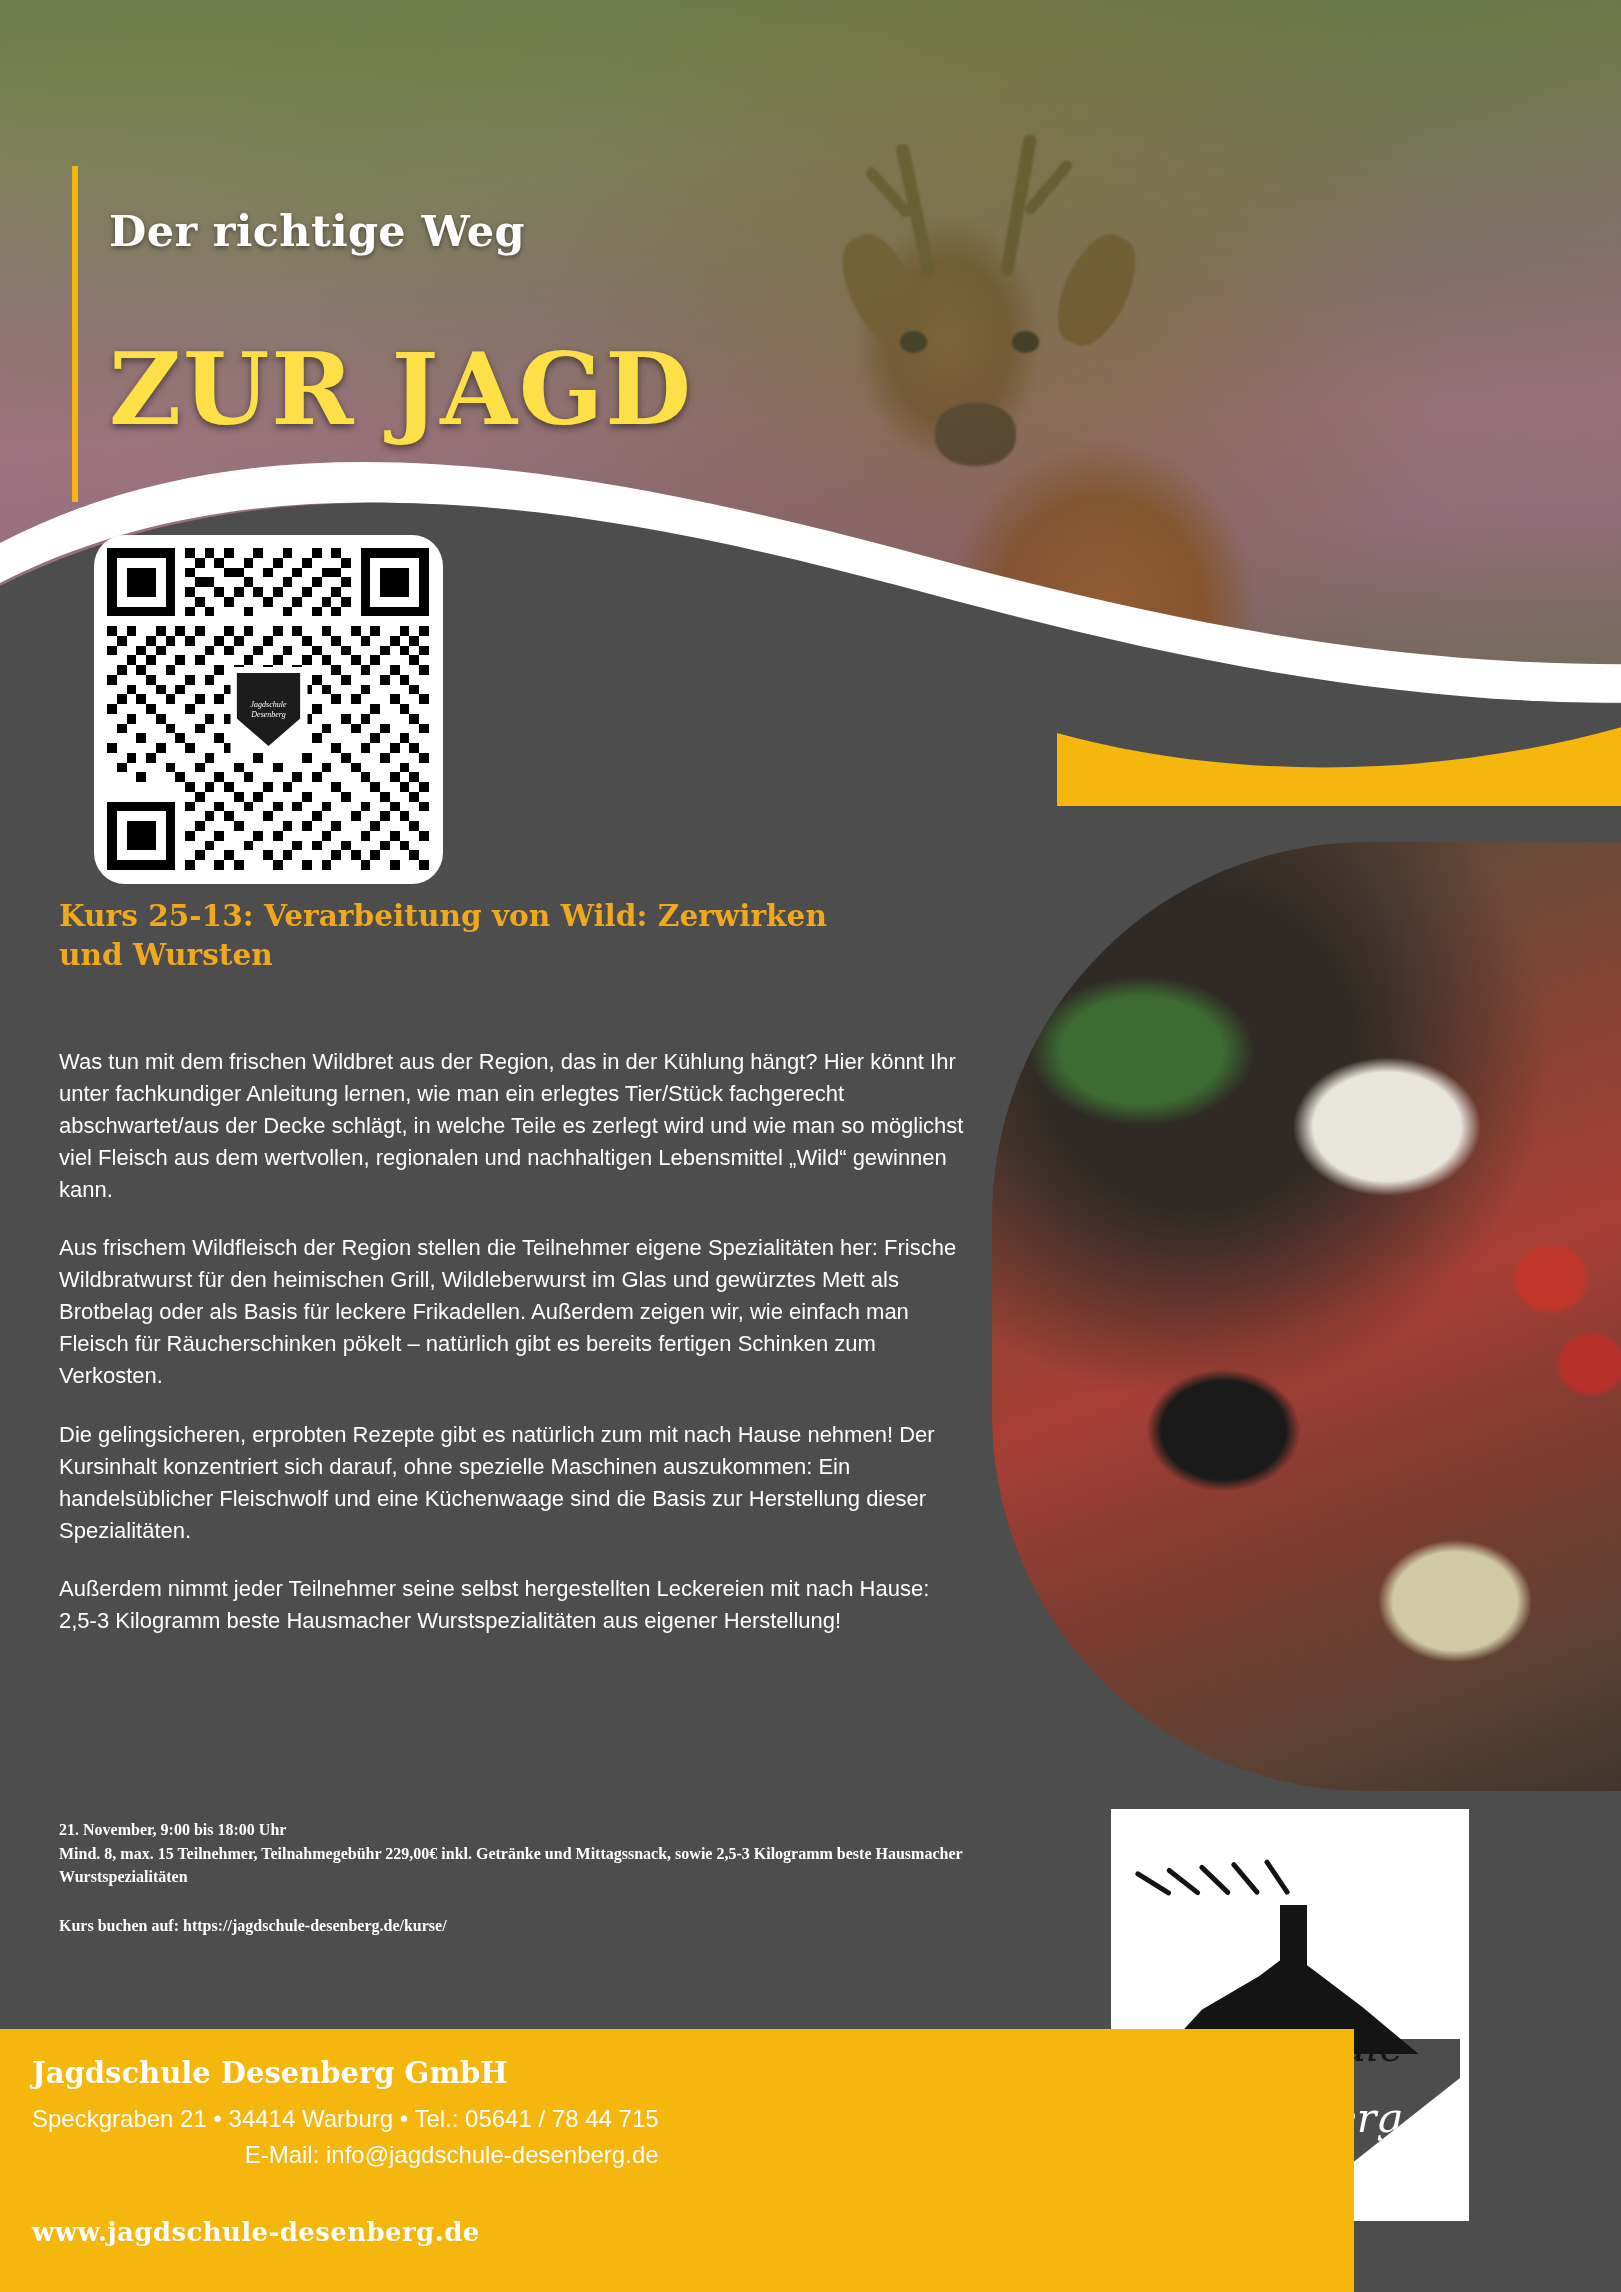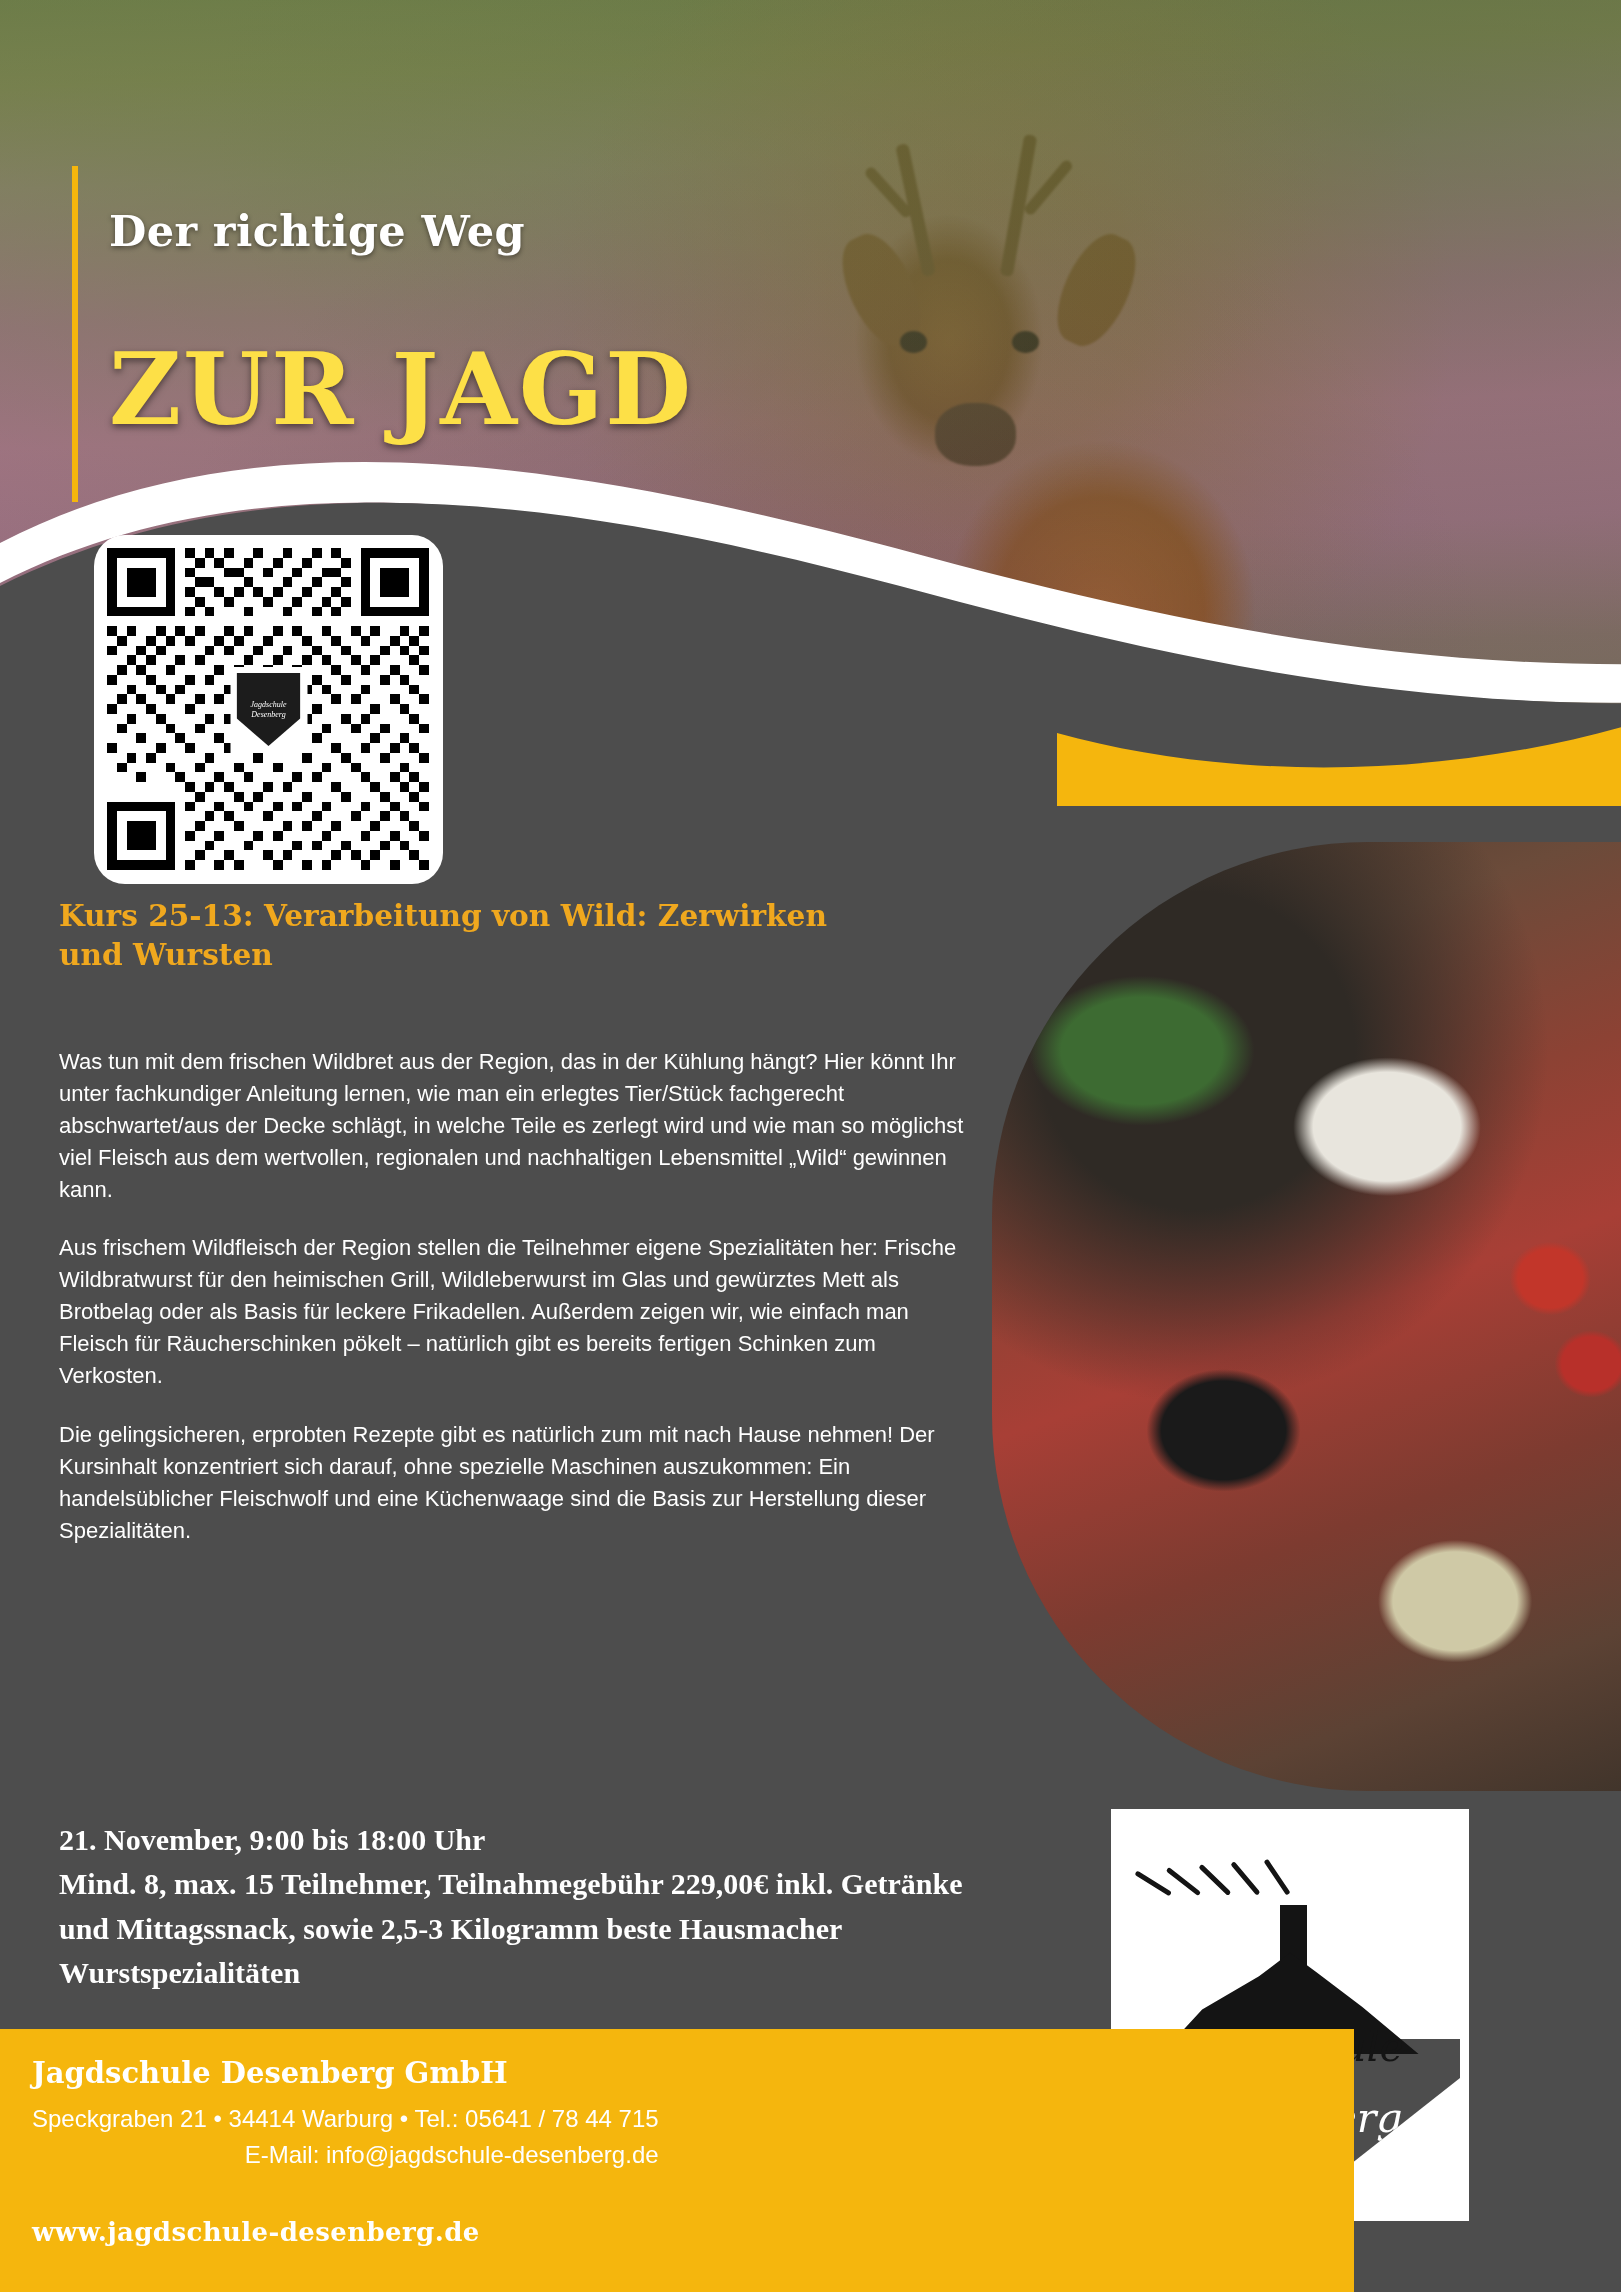--- a/index.html
+++ b/index.html
@@ -103,21 +103,21 @@
     color:#f0a81e;font-family:"DejaVu Serif", serif;font-weight:bold;font-size:29.6px;line-height:1.32;
   }
   .body-col{
     position:absolute;left:59px;top:1030px;width:905px;
     color:#ffffff;font-family:"Liberation Sans", sans-serif;font-size:22px;line-height:1.45;
   }
   .body-col p{margin:16px 0 27px 0;}
 
   .details{
     position:absolute;left:59px;top:1818px;width:913px;
-    color:#ffffff;font-family:"Liberation Serif", serif;font-weight:bold;font-size:30px;line-height:1.48;
+    color:#ffffff;font-family:"Liberation Serif", serif;font-weight:bold;font-size:16px;line-height:1.48;
   }
   .details .gap{height:25px;}
 
   
   .meat{
     position:absolute;left:992px;top:842px;width:681px;height:949px;
     border-radius:376px 0 0 376px;
     overflow:hidden;
     background:
       radial-gradient(circle at 30% 22%, #2f2a25 0 18%, rgba(0,0,0,0) 40%),
@@ -509,20 +509,21 @@
       <div class="shield">Jagdschule Desenberg</div>
     </div>
   </div>
 
   <div class="course-title">Kurs 25-13: Verarbeitung von Wild: Zerwirken und Wursten</div>
 
   <div class="body-col">
     <p>Was tun mit dem frischen Wildbret aus der Region, das in der Kühlung hängt? Hier könnt Ihr unter fachkundiger Anleitung lernen, wie man ein erlegtes Tier/Stück fachgerecht abschwartet/aus der Decke schlägt, in welche Teile es zerlegt wird und wie man so möglichst viel Fleisch aus dem wertvollen, regionalen und nachhaltigen Lebensmittel „Wild“ gewinnen kann.</p>
     <p>Aus frischem Wildfleisch der Region stellen die Teilnehmer eigene Spezialitäten her: Frische Wildbratwurst für den heimischen Grill, Wildleberwurst im Glas und gewürztes Mett als Brotbelag oder als Basis für leckere Frikadellen. Außerdem zeigen wir, wie einfach man Fleisch für Räucherschinken pökelt – natürlich gibt es bereits fertigen Schinken zum Verkosten.</p>
     <p>Die gelingsicheren, erprobten Rezepte gibt es natürlich zum mit nach Hause nehmen! Der Kursinhalt konzentriert sich darauf, ohne spezielle Maschinen auszukommen: Ein handelsüblicher Fleischwolf und eine Küchenwaage sind die Basis zur Herstellung dieser Spezialitäten.</p>
+    <p>Außerdem nimmt jeder Teilnehmer seine selbst hergestellten Leckereien mit nach Hause: 2,5-3 Kilogramm beste Hausmacher Wurstspezialitäten aus eigener Herstellung!</p>
   </div>
 
   <div class="details">
     <div>21. November, 9:00 bis 18:00 Uhr</div>
     <div>Mind. 8, max. 15 Teilnehmer, Teilnahmegebühr 229,00€ inkl. Getränke und Mittagssnack, sowie 2,5-3 Kilogramm beste Hausmacher Wurstspezialitäten</div>
     <div class="gap"></div>
     <div>Kurs buchen auf: https://jagdschule-desenberg.de/kurse/</div>
   </div>
 
   <div class="meat"></div>

